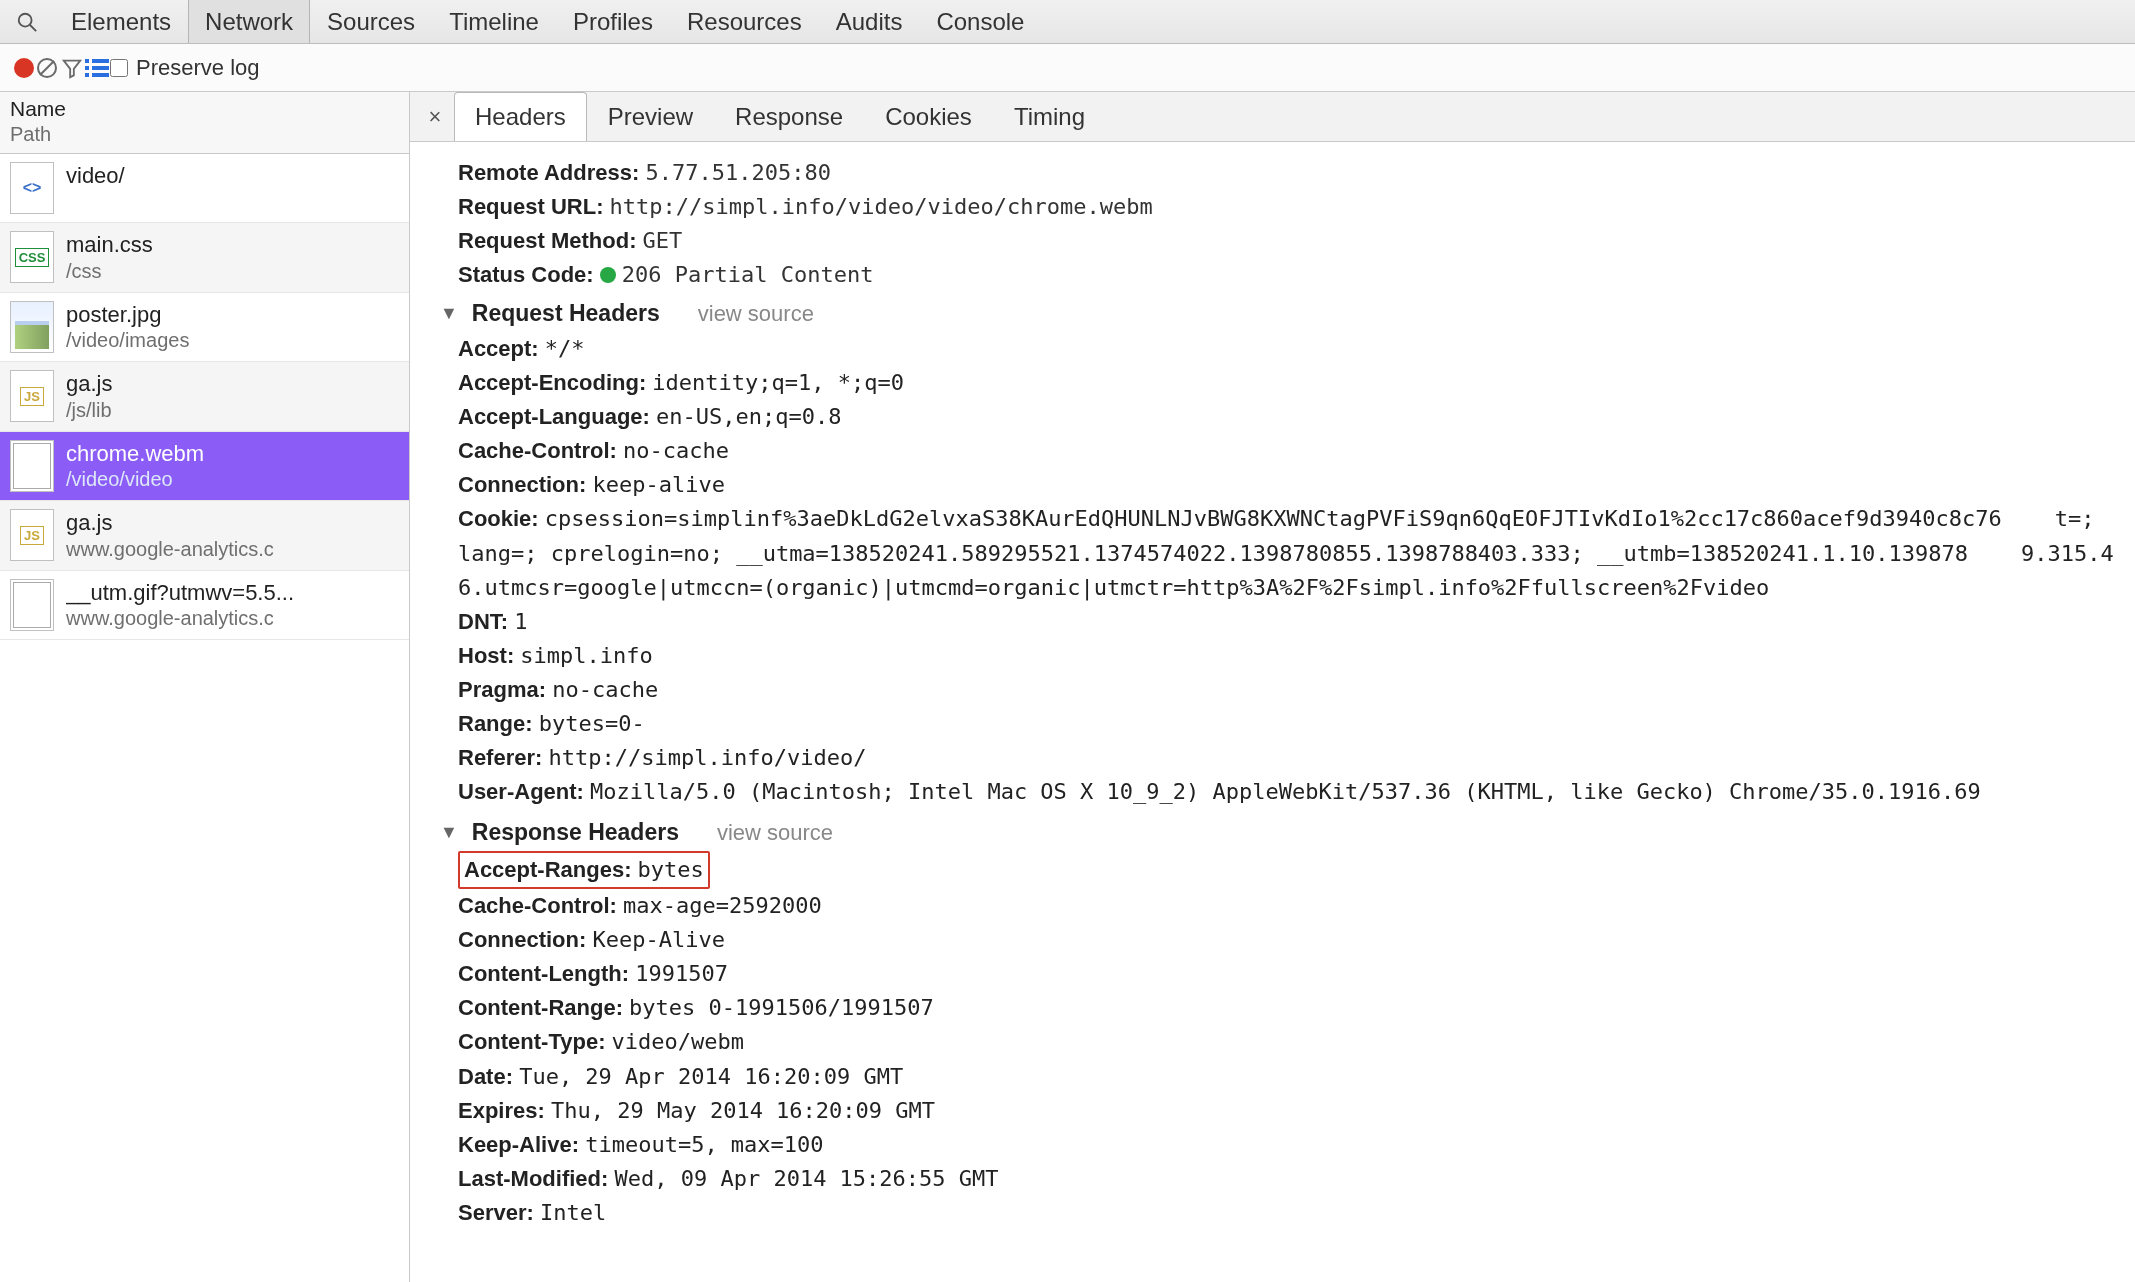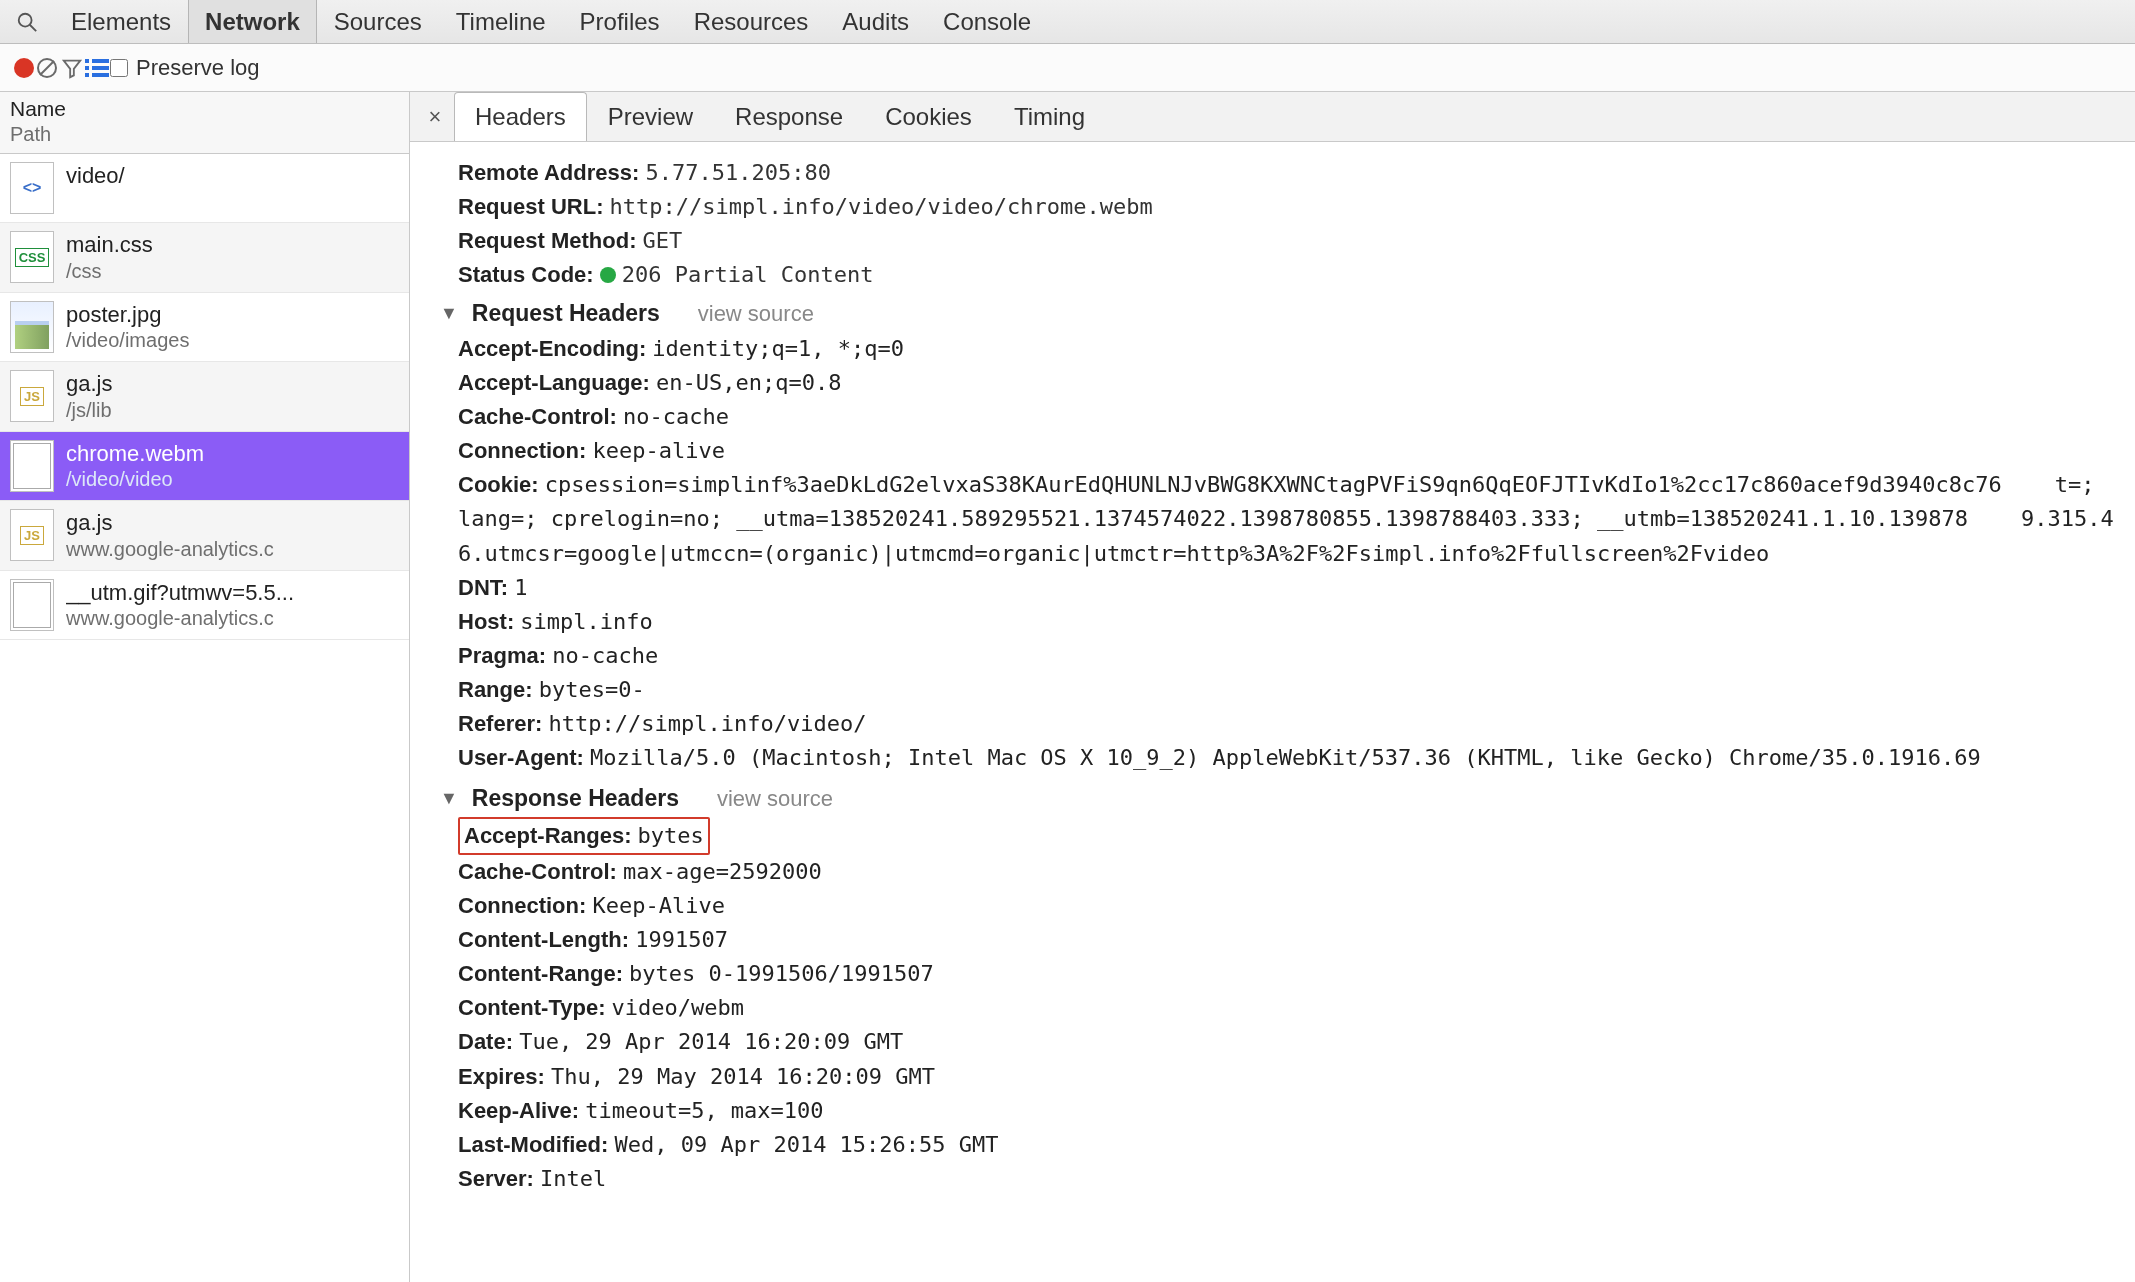--- a/index.html
+++ b/index.html
@@ -35,21 +35,20 @@
     font-size: 24px;
     color: #333;
     border-left: 1px solid transparent;
     border-right: 1px solid transparent;
     cursor: pointer;
   }
   .top-tab.active {
     background: #e0e0e0;
     border-left: 1px solid #b5b5b5;
     border-right: 1px solid #b5b5b5;
-    font-weight: bold;
   }
 
   
   .toolbar {
     display: flex;
     align-items: center;
     gap: 1px;
     height: 48px;
     padding: 0 14px;
     border-bottom: 1px solid #c9c9c9;
@@ -354,20 +353,21 @@
           <span class="v mono"><span class="status-dot"></span><span>206 Partial Content</span></span>
         </div>
       </div>
 
       <div class="section-header">
         <span class="section-caret">▼</span>
         <span class="section-title">Request Headers</span>
         <span class="view-source" style="margin-left:24px;">view source</span>
       </div>
       <div class="hdr-list" id="req-hdr-list">
+          <div class="hdr"><span class="k">Accept</span> <span class="v mono">*/*</span></div>
           <div class="hdr"><span class="k">Accept-Encoding</span> <span class="v mono">identity;q=1, *;q=0</span></div>
           <div class="hdr"><span class="k">Accept-Language</span> <span class="v mono">en-US,en;q=0.8</span></div>
           <div class="hdr"><span class="k">Cache-Control</span> <span class="v mono">no-cache</span></div>
           <div class="hdr"><span class="k">Connection</span> <span class="v mono">keep-alive</span></div>
           <div class="hdr"><span class="k">Cookie</span> <span class="v cookie-block">cpsession=simplinf%3aeDkLdG2elvxaS38KAurEdQHUNLNJvBWG8KXWNCtagPVFiS9qn6QqEOFJTIvKdIo1%2cc17c860acef9d3940c8c76    t=; lang=; cprelogin=no; __utma=138520241.589295521.1374574022.1398780855.1398788403.333; __utmb=138520241.1.10.139878    9.315.46.utmcsr=google|utmccn=(organic)|utmcmd=organic|utmctr=http%3A%2F%2Fsimpl.info%2Ffullscreen%2Fvideo</span></div>
           <div class="hdr"><span class="k">DNT</span> <span class="v mono">1</span></div>
           <div class="hdr"><span class="k">Host</span> <span class="v mono">simpl.info</span></div>
           <div class="hdr"><span class="k">Pragma</span> <span class="v mono">no-cache</span></div>
           <div class="hdr"><span class="k">Range</span> <span class="v mono">bytes=0-</span></div>
           <div class="hdr"><span class="k">Referer</span> <span class="v mono">http://simpl.info/video/</span></div>

